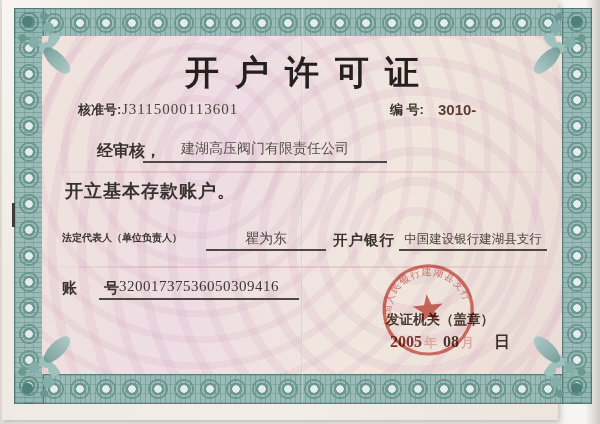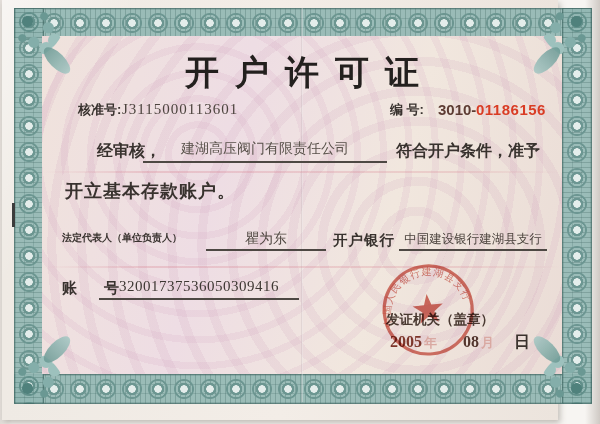--- a/index.html
+++ b/index.html
@@ -112,21 +112,21 @@
   .bank-label{left:331px;font-size:14.5px;letter-spacing:1px;}
   .bank-line{left:397px;top:229px;width:148px;height:20px;border-bottom:2px solid #4d4843;text-align:center;}
   .bank-value{font-size:12.5px;}
   .account-label{left:60px;top:279px;font-size:15px;letter-spacing:6px;}
   .account-line{left:97px;top:277px;width:200px;height:21px;border-bottom:2px solid #4d4843;text-align:center;}
   .account-value{font-size:15px;letter-spacing:.5px;color:#3e3833;}
   .issuer-label{left:384px;top:311px;font-size:13.5px;color:#4a3a32;}
   .date-line{left:388px;top:332px;font-family:"Liberation Serif","DejaVu Serif",serif;font-size:16px;font-weight:bold;}
   .date-year{color:#7c352a;}
   .date-ys{color:#d9a9a2;font-size:13px;padding:0 2px;}
-  .date-month{color:#52352d;padding-left:4px;margin-left:20px;}
+  .date-month{color:#52352d;padding-left:4px;}
   .date-ms{color:#d9a9a2;font-size:13px;padding:0 2px;}
   .date-day{color:#3a322d;padding-left:18px;}
   
   .seal{position:absolute;left:366px;top:248px;width:120px;height:120px;z-index:7;
     transform:rotate(-6deg);mix-blend-mode:multiply;opacity:.88;}
 </style>
 </head>
 <body>
 
 <div class="paper">
@@ -145,27 +145,25 @@
   <div class="crease crease-1"></div>
   <div class="crease crease-2"></div>
   <div class="pen-mark"></div>
 
   <div class="abs title">开户许可证</div>
 
   <div class="abs lab row-approve approval-label">核准号:</div>
   <div class="abs val row-approve approval-value">J3115000113601</div>
   <div class="abs lab row-approve serial-label">编 号:</div>
   <div class="abs row-approve serial-prefix">3010-</div>
-  <div class="abs row-approve serial-number">01186156</div>
 
   <div class="abs lab audit-prefix">经审核，</div>
   <div class="abs company-line">
     <span class="company-name">建湖高压阀门有限责任公司</span>
   </div>
-  <div class="abs lab audit-suffix">符合开户条件，准予</div>
   <div class="abs lab account-open-line">开立基本存款账户。</div>
 
   <div class="abs lab row-fields legal-rep-label">法定代表人（单位负责人）</div>
   <div class="abs lab row-fields bank-label">开户银行</div>
   <div class="abs legal-rep-line">
     <span class="val legal-rep-value">瞿为东</span>
   </div>
   <div class="abs bank-line">
     <span class="val bank-value">中国建设银行建湖县支行</span>
   </div>

